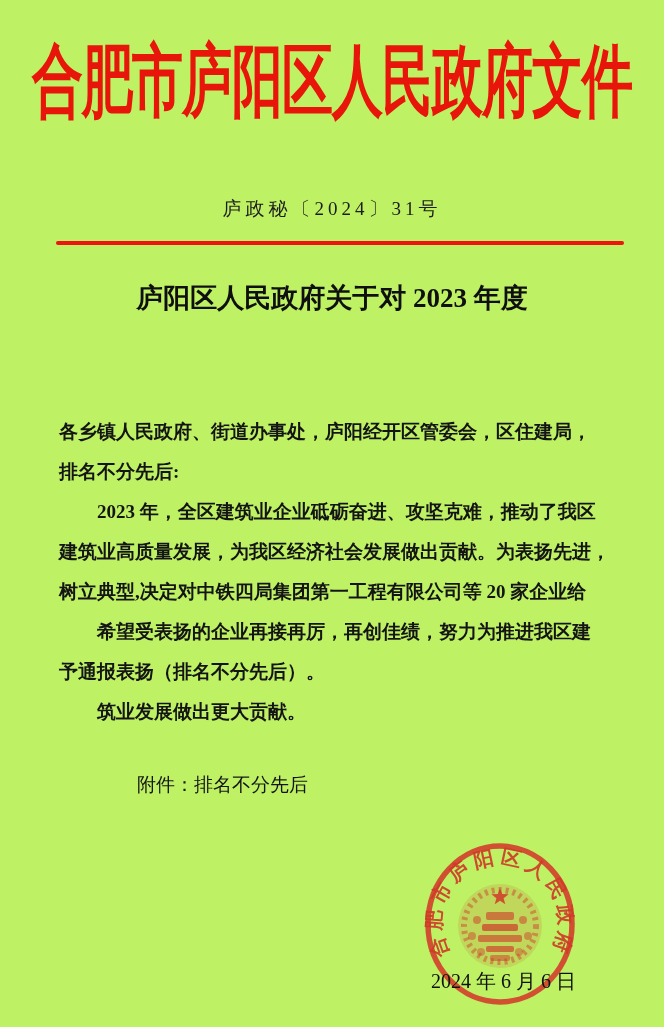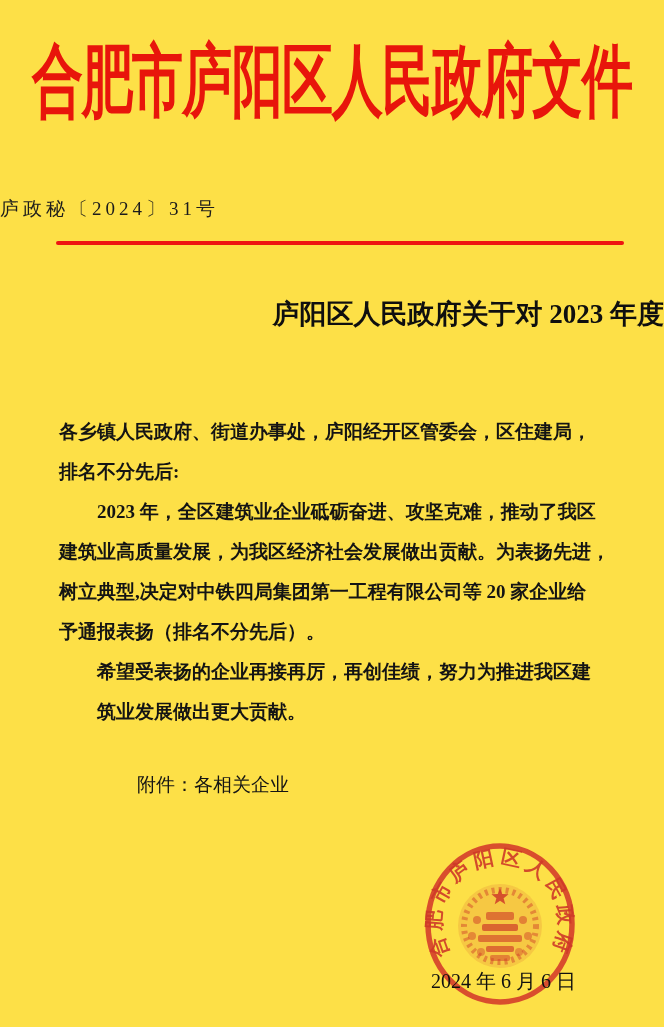--- a/index.html
+++ b/index.html
@@ -1,36 +1,36 @@
 <!DOCTYPE html>
 <html><head>
 <meta charset="utf-8">
 <style>
   html,body{margin:0;padding:0;background:#e9e9e9;}
   .page{
-    position:relative;width:664px;height:1027px;background:#fde047;
+    position:relative;width:664px;height:1027px;background:#bef264;
     margin:0 auto;overflow:hidden;
     font-family:"Liberation Serif","DejaVu Serif",serif;
     color:#151515;
   }
   .header-title{
     position:absolute;top:30px;left:0;width:664px;height:104px;line-height:104px;
     text-align:center;font-weight:bold;font-size:51px;letter-spacing:-1px;
     transform:scaleY(1.55);transform-origin:center center;
     white-space:nowrap;
   }
   .doc-number{
     position:absolute;top:194px;left:0;width:664px;height:30px;line-height:30px;
-    font-size:19px;letter-spacing:4px;color:#1c1c1c;
+    text-align:center;font-size:19px;letter-spacing:4px;color:#1c1c1c;
   }
   .red-line{
     position:absolute;top:241px;left:56px;width:568px;height:4px;border-radius:2px;
   }
   .doc-title{
-    position:absolute;top:298px;left:0;width:664px;text-align:right;
+    position:absolute;top:282px;left:0;width:664px;text-align:center;
     font-weight:bold;color:#0f0f0f;font-size:27px;line-height:33px;
   }
   .body-block{
     position:absolute;top:412px;left:59px;width:572px;
     font-size:19px;color:#141414;font-weight:bold;
   }
   .body-line{
     height:40px;line-height:40px;white-space:nowrap;
   }
   .attachment{
@@ -61,26 +61,26 @@
   <div class="doc-title">
     <div>庐阳区人民政府关于对 2023 年度</div>
   </div>
 
   <div class="body-block">
       <div class="body-line">各乡镇人民政府、街道办事处，庐阳经开区管委会，区住建局，</div>
       <div class="body-line">排名不分先后:</div>
       <div class="body-line">　　2023 年，全区建筑业企业砥砺奋进、攻坚克难，推动了我区</div>
       <div class="body-line">建筑业高质量发展，为我区经济社会发展做出贡献。为表扬先进，</div>
       <div class="body-line">树立典型,决定对中铁四局集团第一工程有限公司等 20 家企业给</div>
+      <div class="body-line">　　希望受表扬的企业再接再厉，再创佳绩，努力为推进我区建</div>
       <div class="body-line">予通报表扬（排名不分先后）。</div>
-      <div class="body-line">　　希望受表扬的企业再接再厉，再创佳绩，努力为推进我区建</div>
       <div class="body-line">　　筑业发展做出更大贡献。</div>
     </div>
 
-  <div class="attachment">附件：各相关企业</div>
+  <div class="attachment">附件：排名不分先后</div>
 
   <div class="seal">
     <svg viewBox="0 0 160 170" xmlns="http://www.w3.org/2000/svg">
       <g>
         <ellipse cx="80" cy="84" rx="72" ry="78" fill="none" stroke="#d4392a" stroke-width="5.5" opacity="0.88"></ellipse>
         <path id="sealTextArc" d="M 30 114.3 A 59 59 0 1 1 130 114.3" fill="none"></path>
         <text font-size="20" font-weight="bold" fill="#cf3a28" opacity="0.9" class="seal-char-path" text-anchor="middle">
           <textPath href="#sealTextArc" startOffset="50%">合肥市庐阳区人民政府</textPath>
         </text>
         <g fill="#cf3a28">

